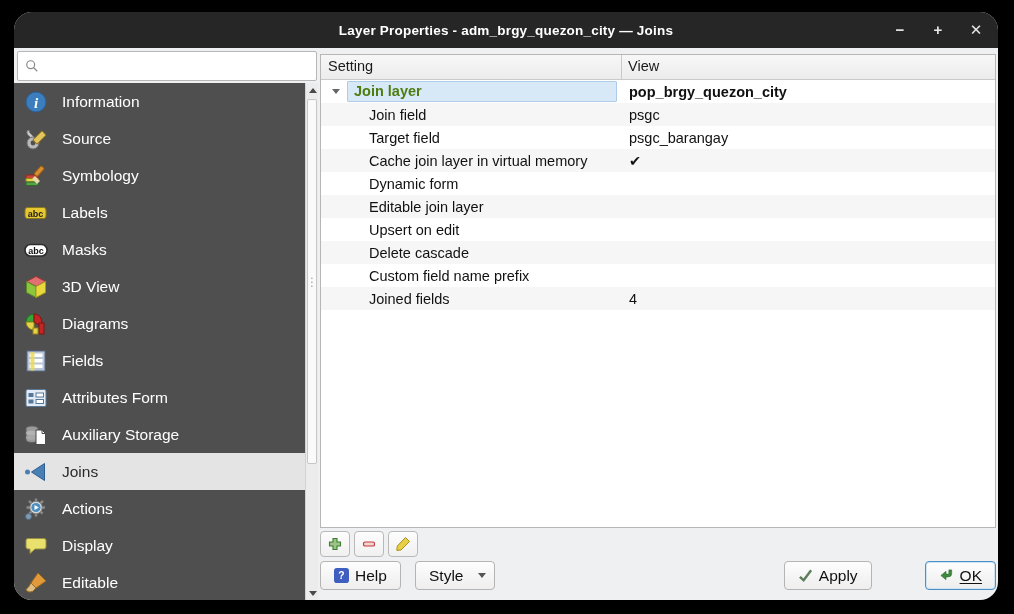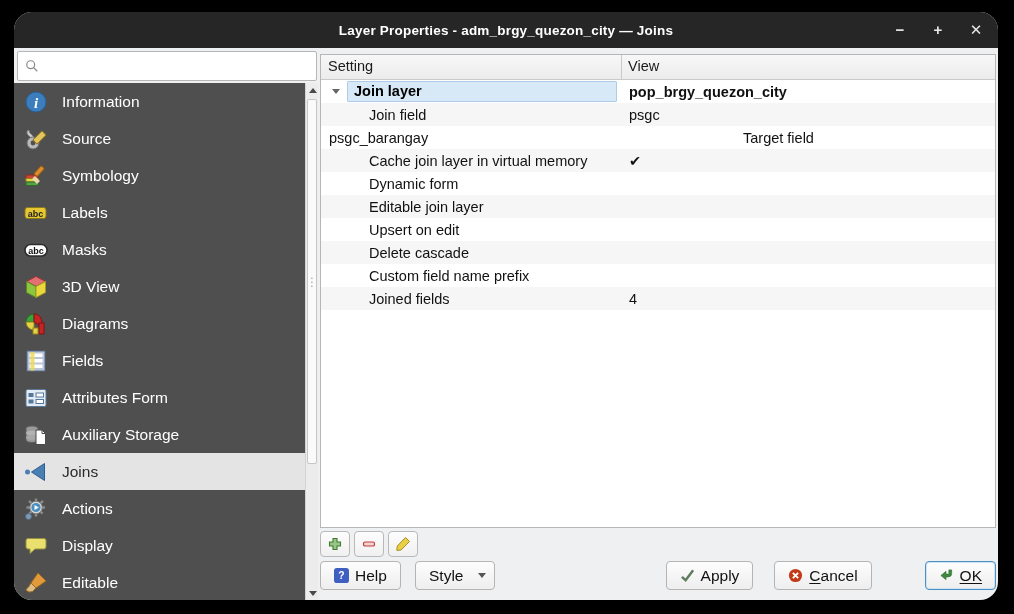--- a/index.html
+++ b/index.html
@@ -60,21 +60,21 @@
   .tbody { position:absolute; left:0; top:25px; right:0; bottom:0; overflow:hidden; }
   .trow { height:23px; display:flex; font-size:14.5px; color:#111; align-items:center; }
   .trow.alt { background:#f6f6f6; }
   .tcell.setting { width:300px; position:relative; display:flex; align-items:center; height:100%; }
   .tcell.value   { flex:1; padding-left:8px; }
   .expander { width:0; height:0; border-left:4px solid transparent; border-right:4px solid transparent;
               border-top:5px solid #666; margin-left:11px; margin-right:5px; }
   .setting-label { white-space:nowrap; }
   .lvl1 .setting-label { margin-left:48px; }
   .hl { background:#d7e8f7; border:1px solid #aecbe8; border-radius:1px;
-        padding:1px 6px 2px 6px; margin-left:2px; font-weight:bold; color:#000000;
+        padding:1px 6px 2px 6px; margin-left:2px; font-weight:bold; color:#4d7c0f;
         min-width:270px; }
   .bold-val { font-weight:bold; }
 
   
   .join-toolbar { position:absolute; left:306px; top:519px; display:flex; gap:4px; }
   .mini-btn { width:30px; height:26px; background:linear-gradient(#fdfdfd,#f0f0f0);
               border:1px solid #b9b9b9; border-radius:4px; display:flex;
               align-items:center; justify-content:center; cursor:default; }
   .mini-btn svg { width:16px; height:16px; }
 
@@ -293,24 +293,24 @@
           </div>
           <div class="tcell value bold-val">pop_brgy_quezon_city</div>
         </div>
         <div class="trow alt lvl1">
           <div class="tcell setting">
             <span class="setting-label">Join field</span>
           </div>
           <div class="tcell value">psgc</div>
         </div>
         <div class="trow lvl1">
+          <div class="tcell setting">
+            <span class="setting-label">Target field</span>
+          </div>
           <div class="tcell value">psgc_barangay</div>
-          <div class="tcell setting">
-            <span class="setting-label">Target field</span>
-          </div>
         </div>
         <div class="trow alt lvl1">
           <div class="tcell setting">
             <span class="setting-label">Cache join layer in virtual memory</span>
           </div>
           <div class="tcell value">✔</div>
         </div>
         <div class="trow lvl1">
           <div class="tcell setting">
             <span class="setting-label">Dynamic form</span>
@@ -380,27 +380,20 @@
       <span>Style</span>
       <span class="caret"></span>
     </div>
     <div class="right-btns">
       <div class="btn">
         <svg viewBox="0 0 16 16">
           <path d="M2 9.5 L6 13 L14 2.5" stroke="#5d7d5d" stroke-width="2.6" fill="none"></path>
         </svg>
         <span>Apply</span>
       </div>
-      <div class="btn">
-        <svg viewBox="0 0 16 16">
-          <circle cx="8" cy="8" r="7" fill="#c23a18"></circle>
-          <path d="M5.2 5.2 L10.8 10.8 M10.8 5.2 L5.2 10.8" stroke="#fff" stroke-width="2"></path>
-        </svg>
-        <span><u>C</u>ancel</span>
-      </div>
       <div class="btn ok-btn">
         <svg viewBox="0 0 16 16">
           <path d="M13.5 2 V6 Q13.5 9.5 9.5 9.5 H7.5 V12.5 L2 8 L7.5 3.5 V6.5 H9.5 Q10.5 6.5 10.5 5.5 V2 Z" fill="#3f8a3f" stroke="#2a6a2a" stroke-width="0.6"></path>
         </svg>
         <span><u>OK</u></span>
       </div>
     </div>
   </div>
 
 </div>

